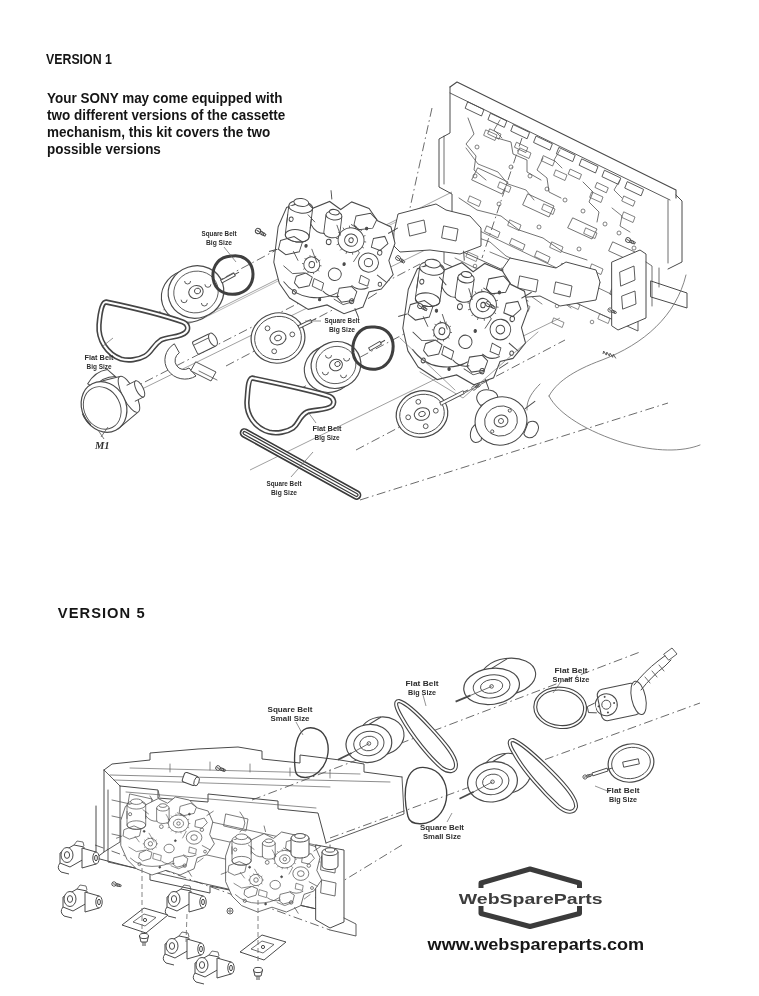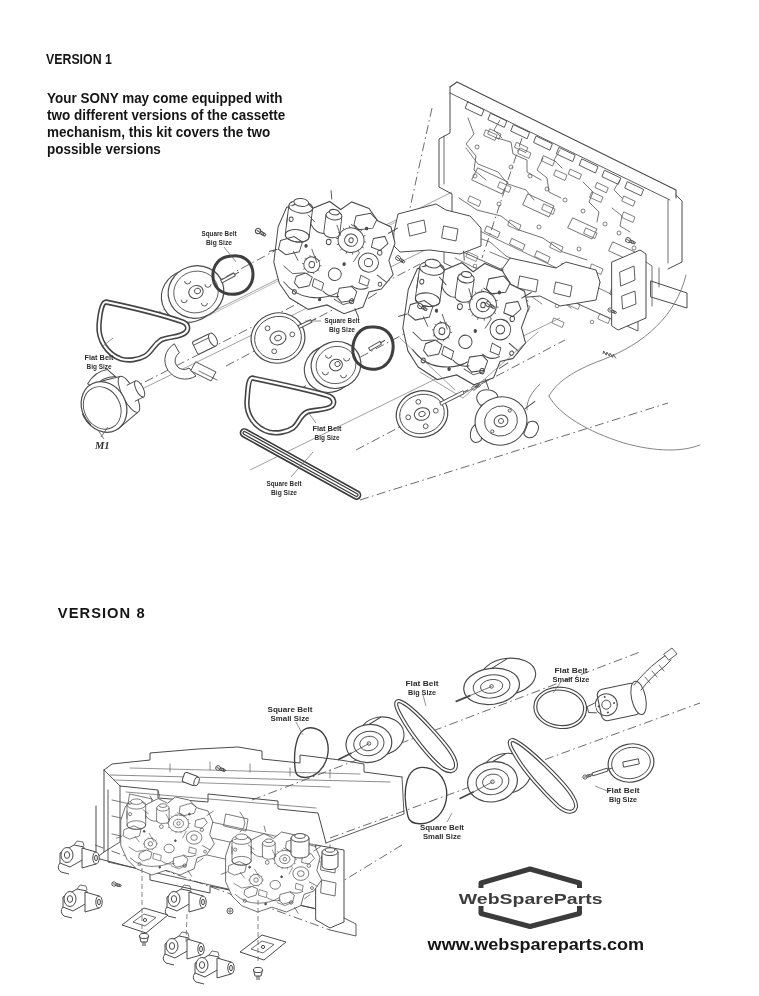--- a/index.html
+++ b/index.html
@@ -1,20 +1,20 @@
 <!DOCTYPE html>
 <html><head><meta charset="utf-8"><style>
 html,body{margin:0;padding:0;background:#ffffff;}
 body{width:759px;height:996px;position:relative;font-family:"Liberation Sans",sans-serif;overflow:hidden;}
 .abs{position:absolute;color:#151515;}
 </style></head>
 <body>
 <div class="abs" style="left:46px;top:52px;font-size:14.2px;line-height:14.2px;font-weight:bold;transform:scaleX(0.87);transform-origin:left top;">VERSION 1</div>
 <div class="abs" style="left:46.8px;top:89.5px;font-size:14.2px;font-weight:bold;line-height:17.2px;transform:scaleX(0.95);transform-origin:left top;">Your SONY may come equipped with<br>two different versions of the cassette<br>mechanism, this kit covers the two<br>possible versions</div>
-<div class="abs" style="left:57.8px;top:606px;font-size:14.7px;line-height:14.7px;font-weight:bold;letter-spacing:1.05px;">VERSION 8</div>
+<div class="abs" style="left:57.8px;top:606px;font-size:14.7px;line-height:14.7px;font-weight:bold;letter-spacing:1.05px;">VERSION 5</div>
 <svg class="abs" style="left:0;top:0;filter:blur(0.3px)" width="759" height="996" viewBox="0 0 759 996">
 <line x1="120.0" y1="358.0" x2="452.0" y2="192.0" stroke="#777" stroke-width="0.7" stroke-linecap="butt"></line>
 <line x1="140.0" y1="390.0" x2="470.0" y2="228.0" stroke="#777" stroke-width="0.7" stroke-linecap="butt"></line>
 <line x1="250.0" y1="470.0" x2="560.0" y2="318.0" stroke="#777" stroke-width="0.7" stroke-linecap="butt"></line>
 <line x1="200.0" y1="320.0" x2="430.0" y2="205.0" stroke="#888" stroke-width="0.6" stroke-linecap="butt"></line>
 <line x1="98.0" y1="406.0" x2="332.0" y2="286.0" stroke="#5a5a5a" stroke-width="0.9" stroke-dasharray="9 3.5 1.6 3.5" stroke-linecap="butt"></line>
 <line x1="148.0" y1="318.0" x2="282.0" y2="247.0" stroke="#5a5a5a" stroke-width="0.9" stroke-dasharray="9 3.5 1.6 3.5" stroke-linecap="butt"></line>
 <line x1="226.0" y1="366.0" x2="420.0" y2="264.0" stroke="#5a5a5a" stroke-width="0.9" stroke-dasharray="9 3.5 1.6 3.5" stroke-linecap="butt"></line>
 <line x1="298.0" y1="390.0" x2="474.0" y2="297.0" stroke="#5a5a5a" stroke-width="0.9" stroke-dasharray="9 3.5 1.6 3.5" stroke-linecap="butt"></line>
 <line x1="356.0" y1="450.0" x2="565.0" y2="340.0" stroke="#5a5a5a" stroke-width="0.9" stroke-dasharray="9 3.5 1.6 3.5" stroke-linecap="butt"></line>

